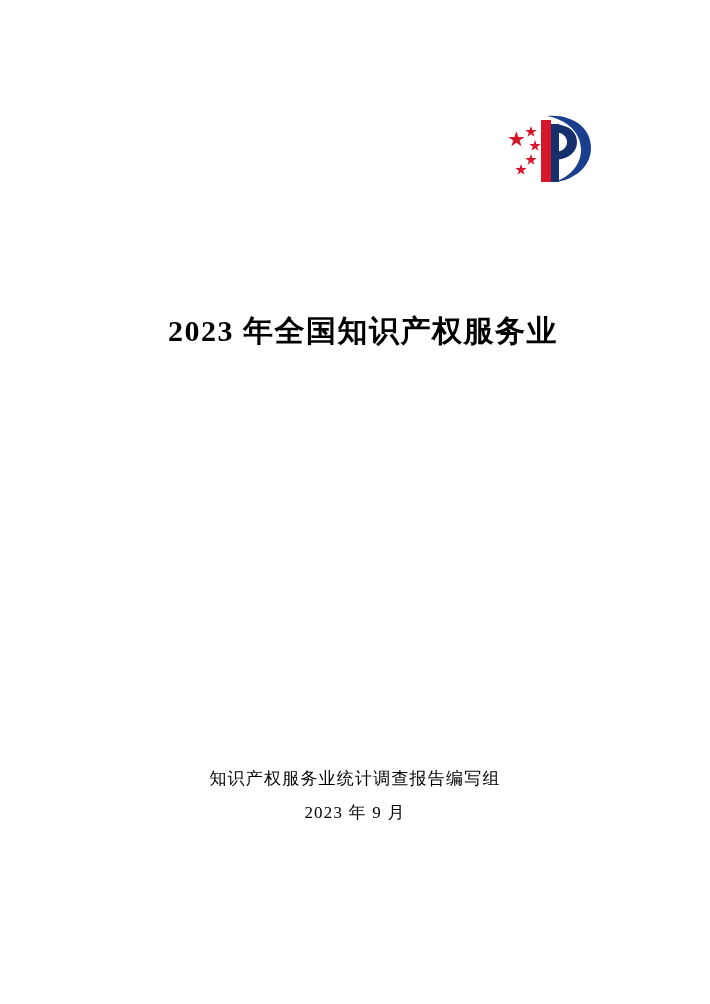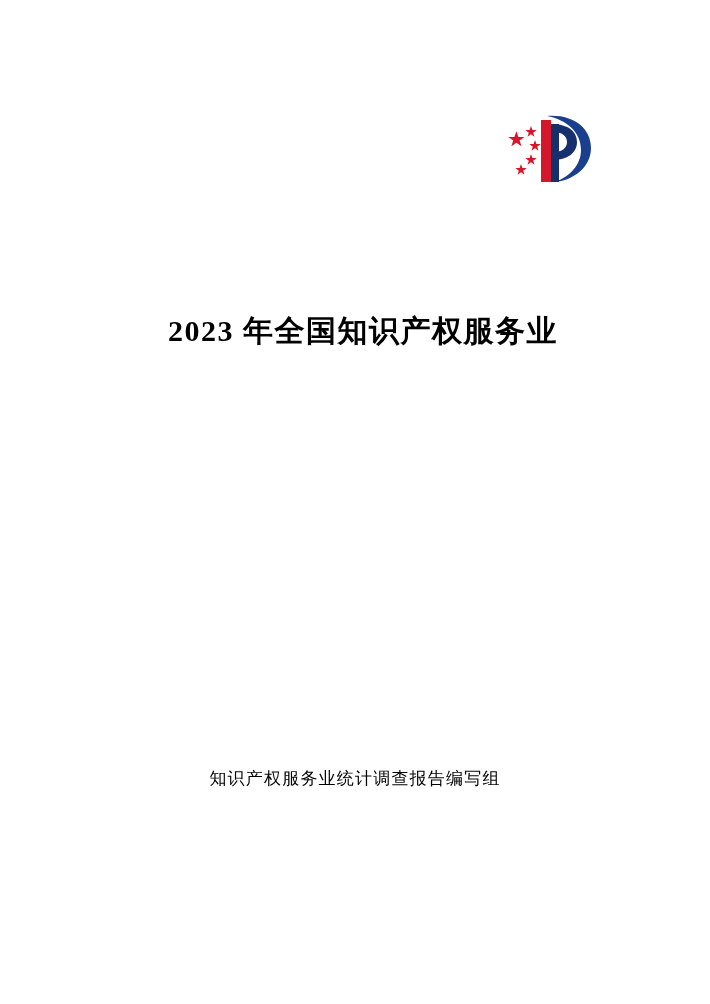--- a/index.html
+++ b/index.html
@@ -95,15 +95,16 @@
       </g>
     </svg>
   </div>
 
   <div class="title-block">
     <div class="title-line">2023 年全国知识产权服务业</div>
   </div>
 
   <div class="footer-block">
     <div class="footer-line">知识产权服务业统计调查报告编写组</div>
+    <div class="footer-line">2023 年 9 月</div>
   </div>
 
 </div>
 
 </body></html>

